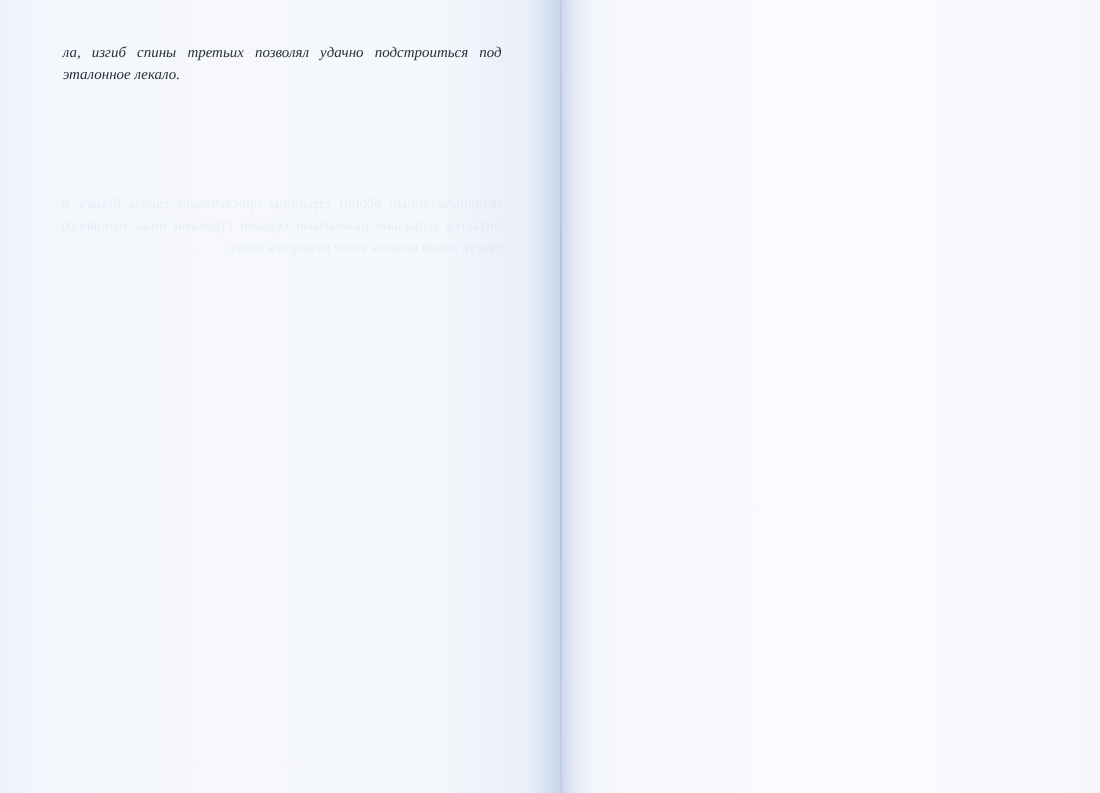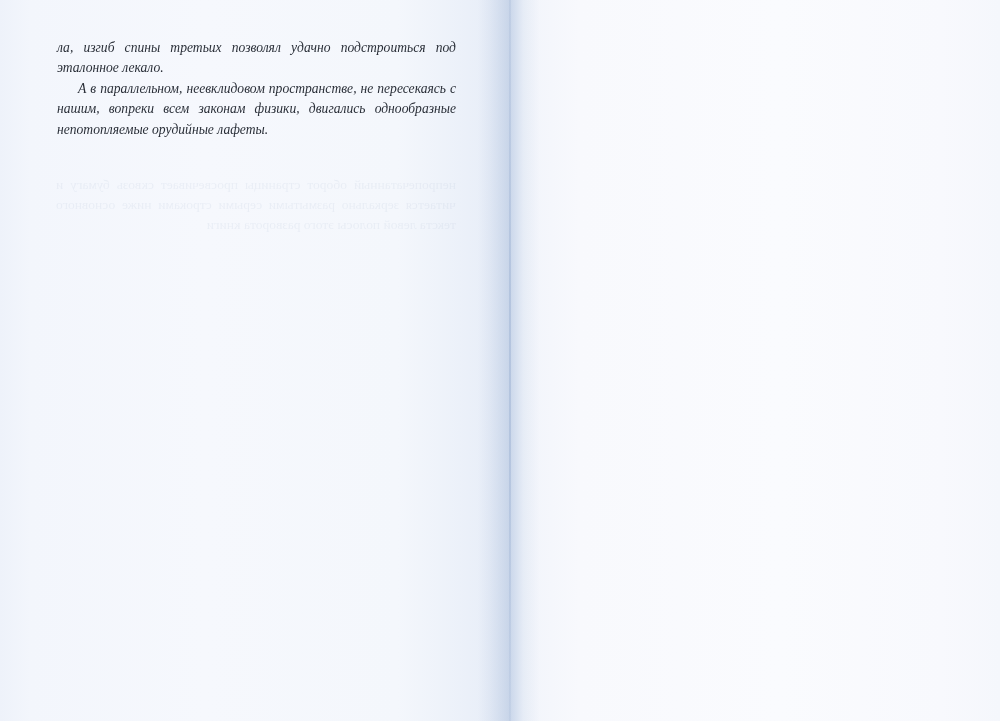--- a/index.html
+++ b/index.html
@@ -124,21 +124,20 @@
 <body>
 
 <div class="spread">
 
   <div class="leaf leaf-verso">
 
     <div class="bleed">непропечатанный оборот страницы просвечивает сквозь бумагу и читается зеркально размытыми серыми строками ниже основного текста левой полосы этого разворота книги</div>
 
     <div class="col-verso">
       <p class="cont">ла, изгиб спины третьих позволял удачно подстроиться под эталонное лекало.</p>
-      <p>А в параллельном, неевклидовом пространстве, не пересекаясь с нашим, вопреки всем законам физики, двигались однообразные непотопляемые орудийные лафеты.</p>
     </div>
   </div>
 
   <div class="leaf leaf-recto">
 
     
 
     
   </div>
 

